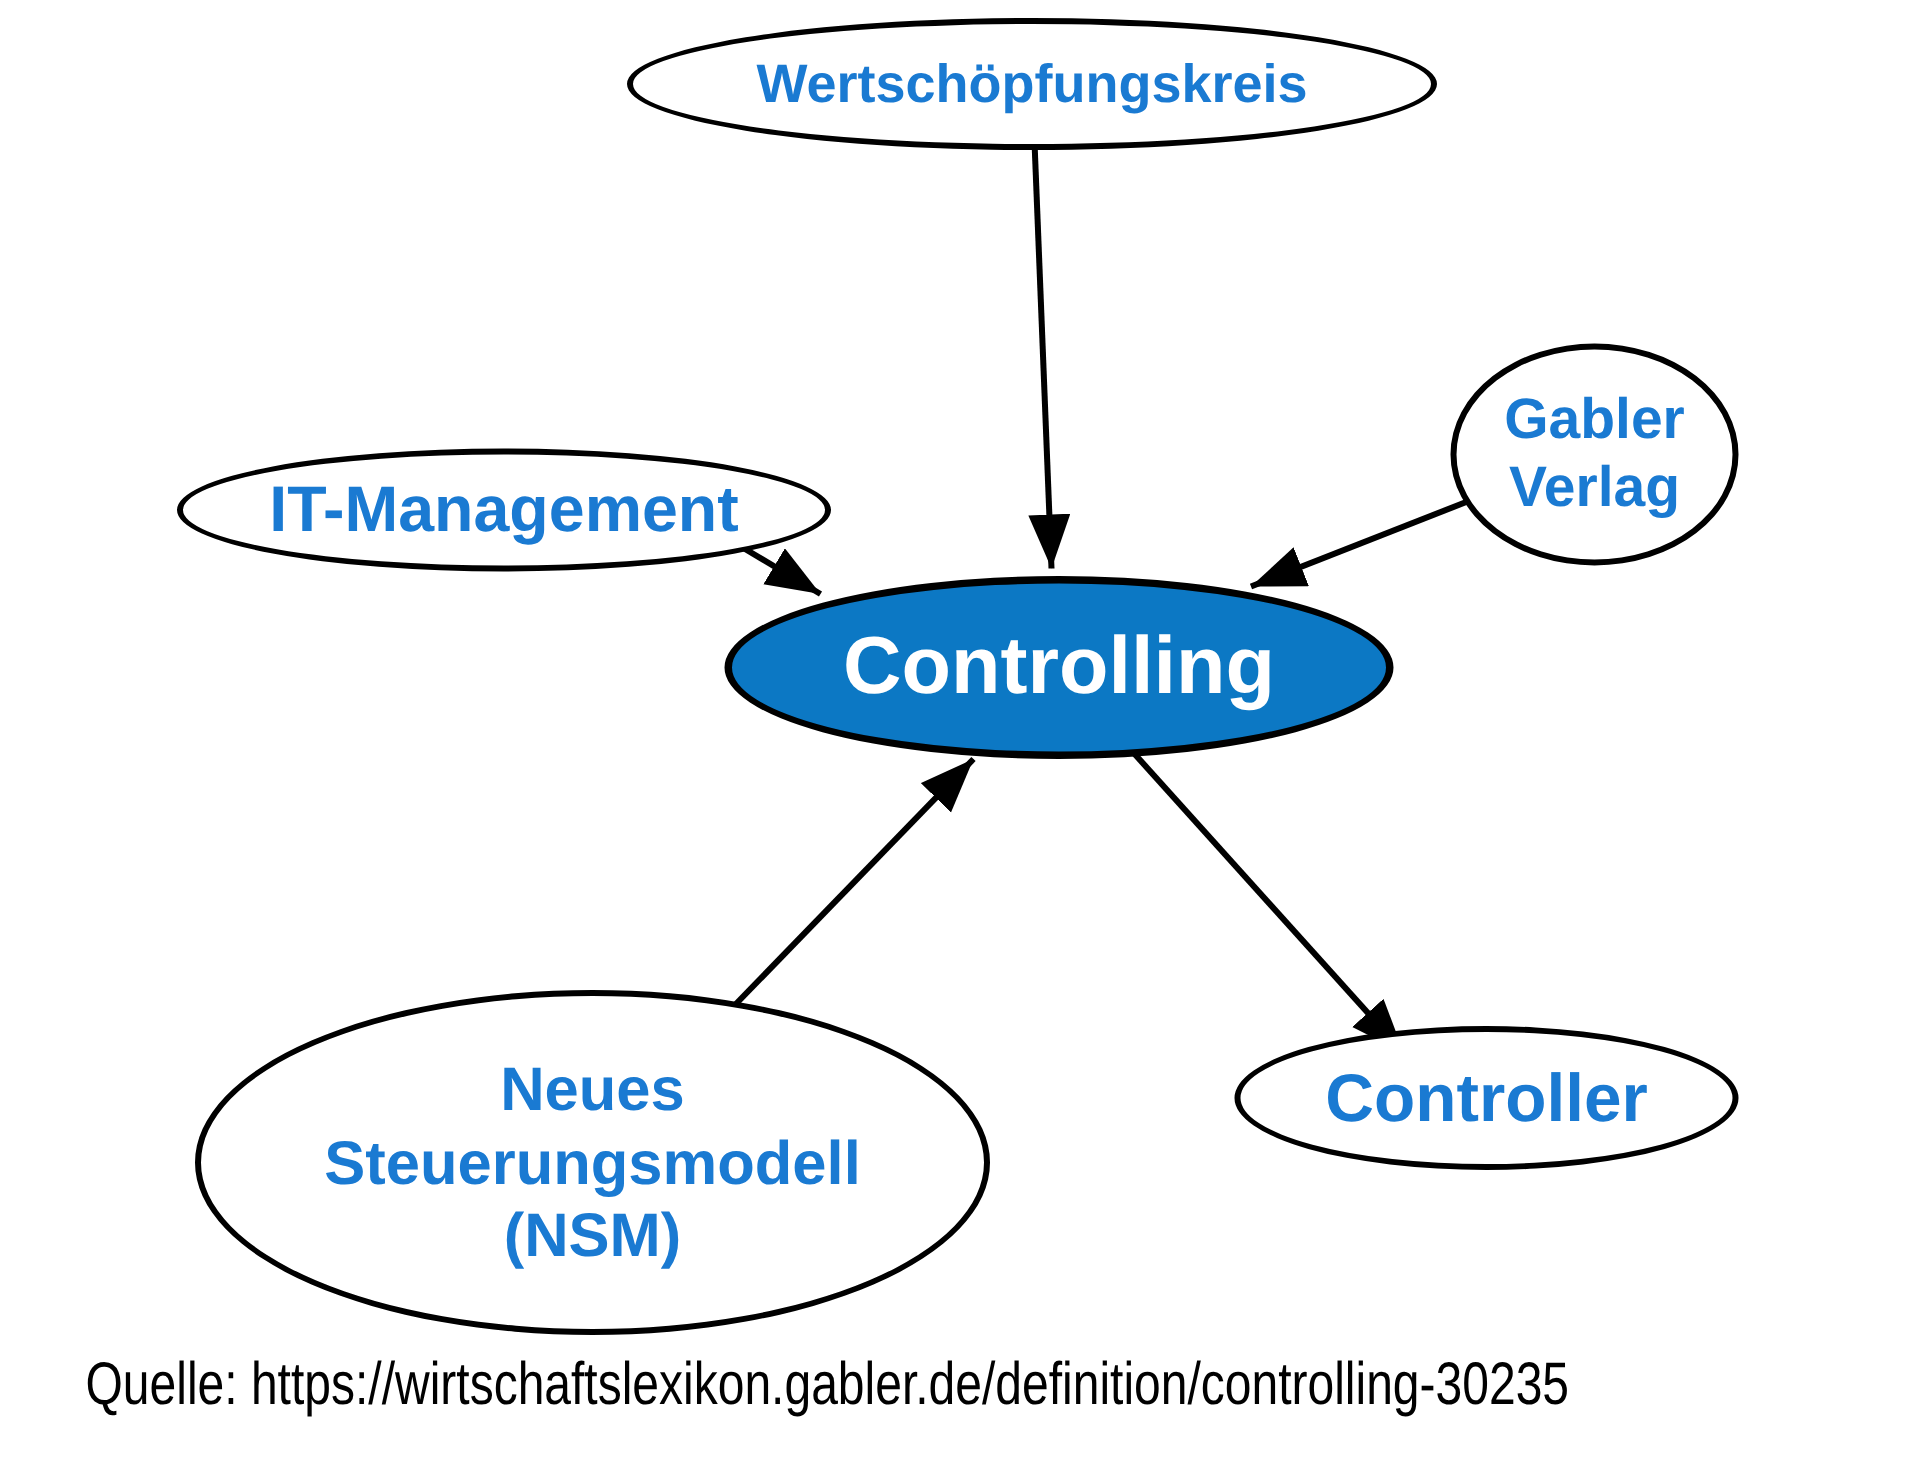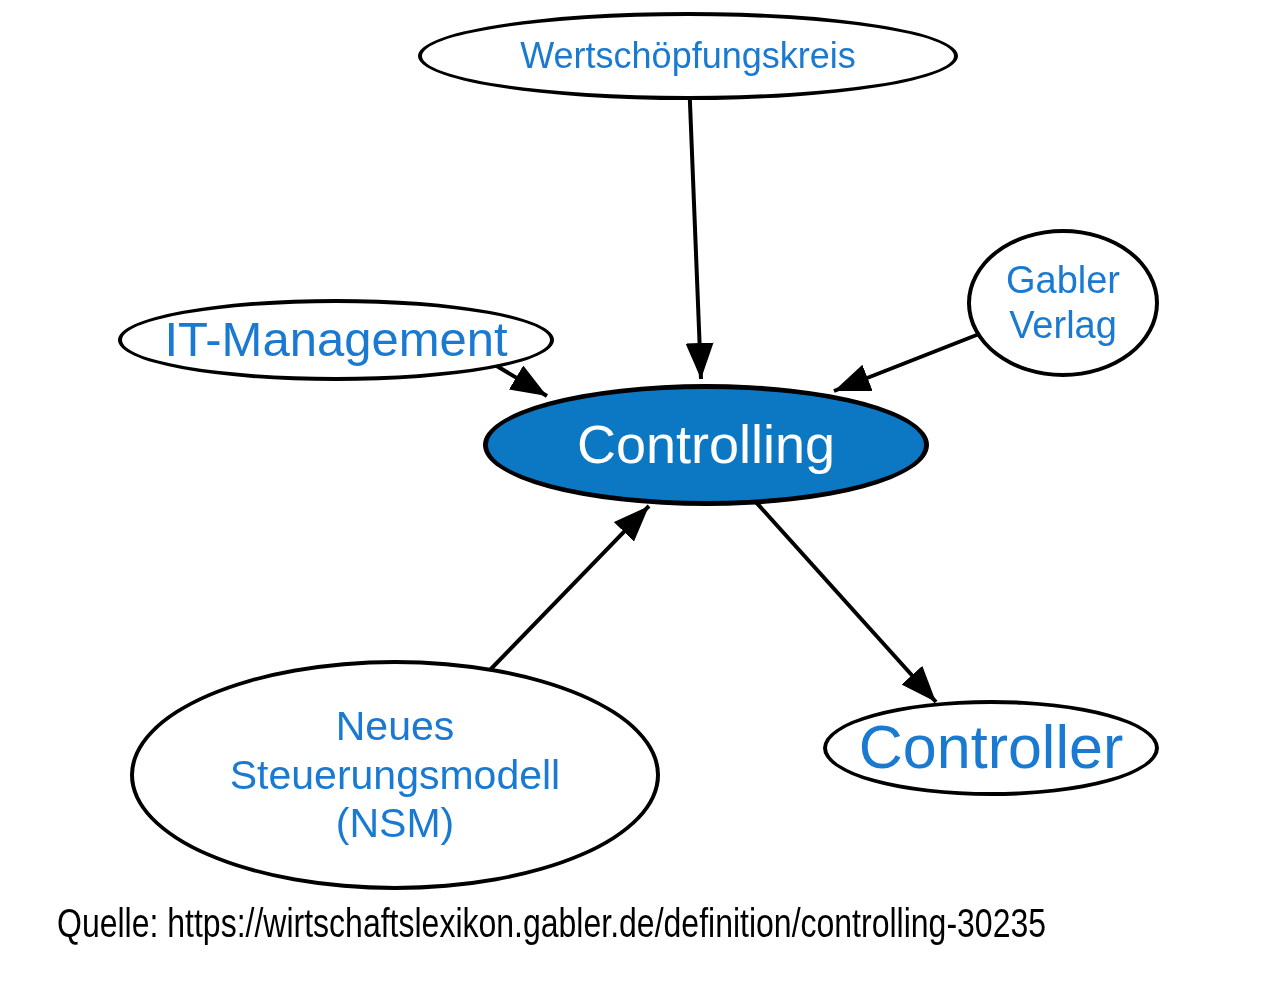--- a/index.html
+++ b/index.html
@@ -23,39 +23,39 @@
     fill: none;
   }
   #edges .arrowhead { fill: var(--edge, #000); }
   .node {
     position: absolute;
     box-sizing: border-box;
     border: 4px solid var(--node-border, #000);
     border-radius: 50%;
     background: var(--node-fill, #fff);
     color: var(--label, #1a7ad2);
-    font-weight: normal;
+    font-weight: bold;
     display: flex;
     align-items: center;
     justify-content: center;
     text-align: center;
     cursor: pointer;
   }
   .node-label { white-space: pre-line; line-height: 1.18; }
   .n-wertsch     { left: 418px; top: 12px;  width: 540px; height: 88px;  font-size: 36px; }
-  .n-it          { left: 118px; top: 299px; width: 436px; height: 82px;  font-size: 49px; }
+  .n-it          { left: 118px; top: 299px; width: 436px; height: 82px;  font-size: 43px; }
   .n-gabler      { left: 967px; top: 229px; width: 192px; height: 148px; font-size: 38px; align-items: center; }
   .n-controlling {
     left: 483px; top: 384px; width: 446px; height: 122px; font-size: 54px;
     background: var(--focus-fill, #0c78c4);
     color: var(--focus-label, #fff);
     border-width: 5px;
   }
   .n-nsm         { left: 130px; top: 660px; width: 530px; height: 230px; font-size: 41px; line-height: 1.2; }
-  .n-controller  { left: 823px; top: 700px; width: 336px; height: 96px;  font-size: 61px; }
+  .n-controller  { left: 823px; top: 684px; width: 336px; height: 96px;  font-size: 45px; }
   #caption {
     position: absolute;
     left: 57px; top: 901px;
     font-size: 40px;
     color: var(--caption, #000);
     white-space: nowrap;
     transform: scaleX(0.80);
     transform-origin: left center;
   }
 </style>

